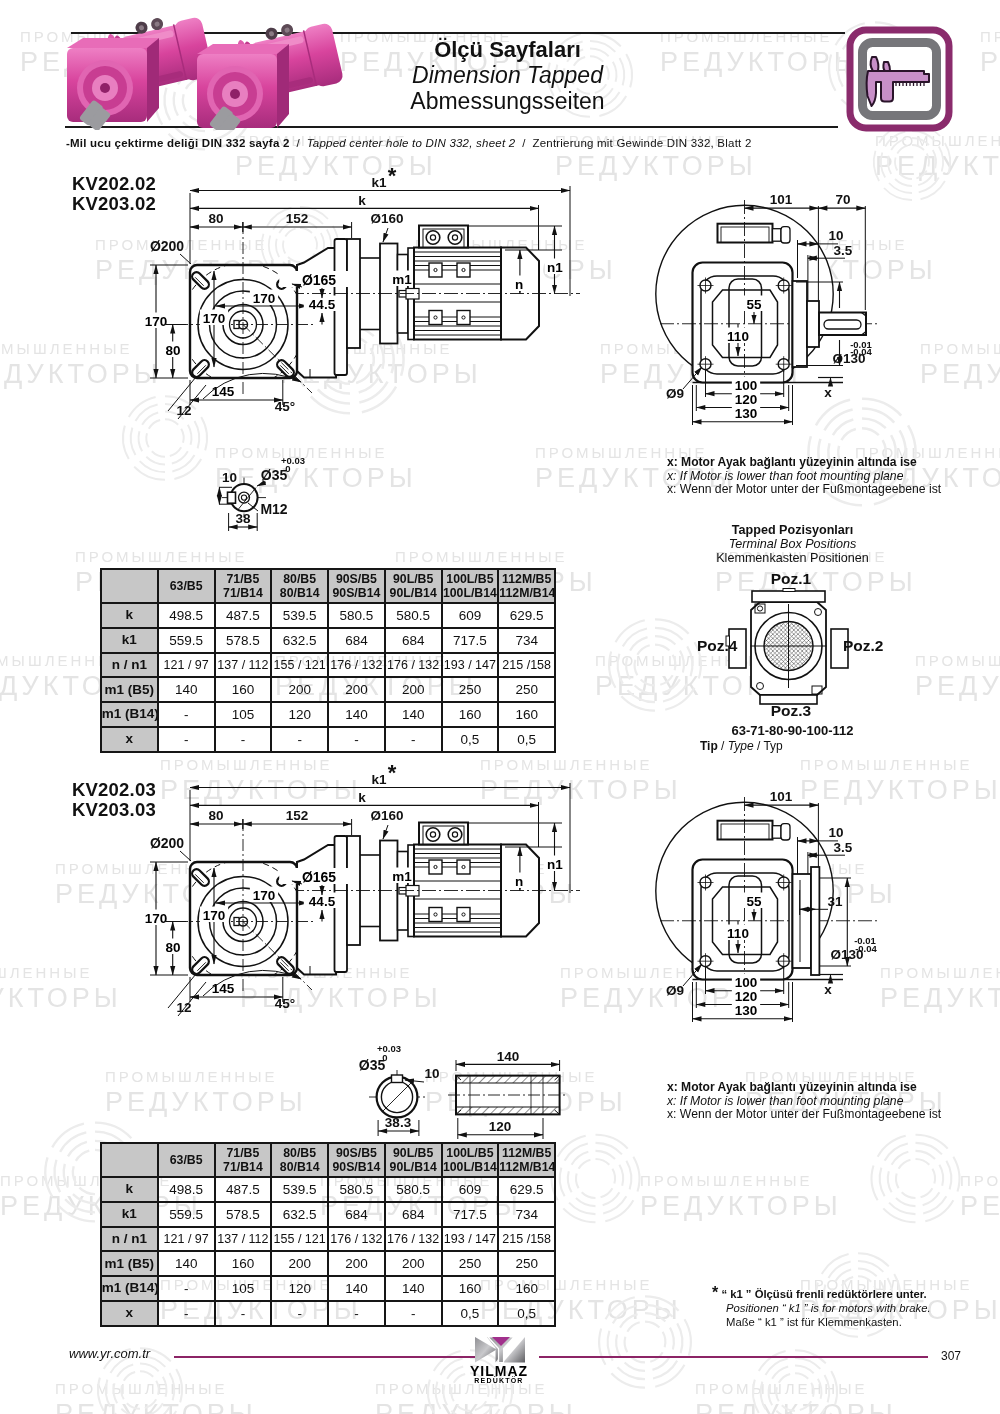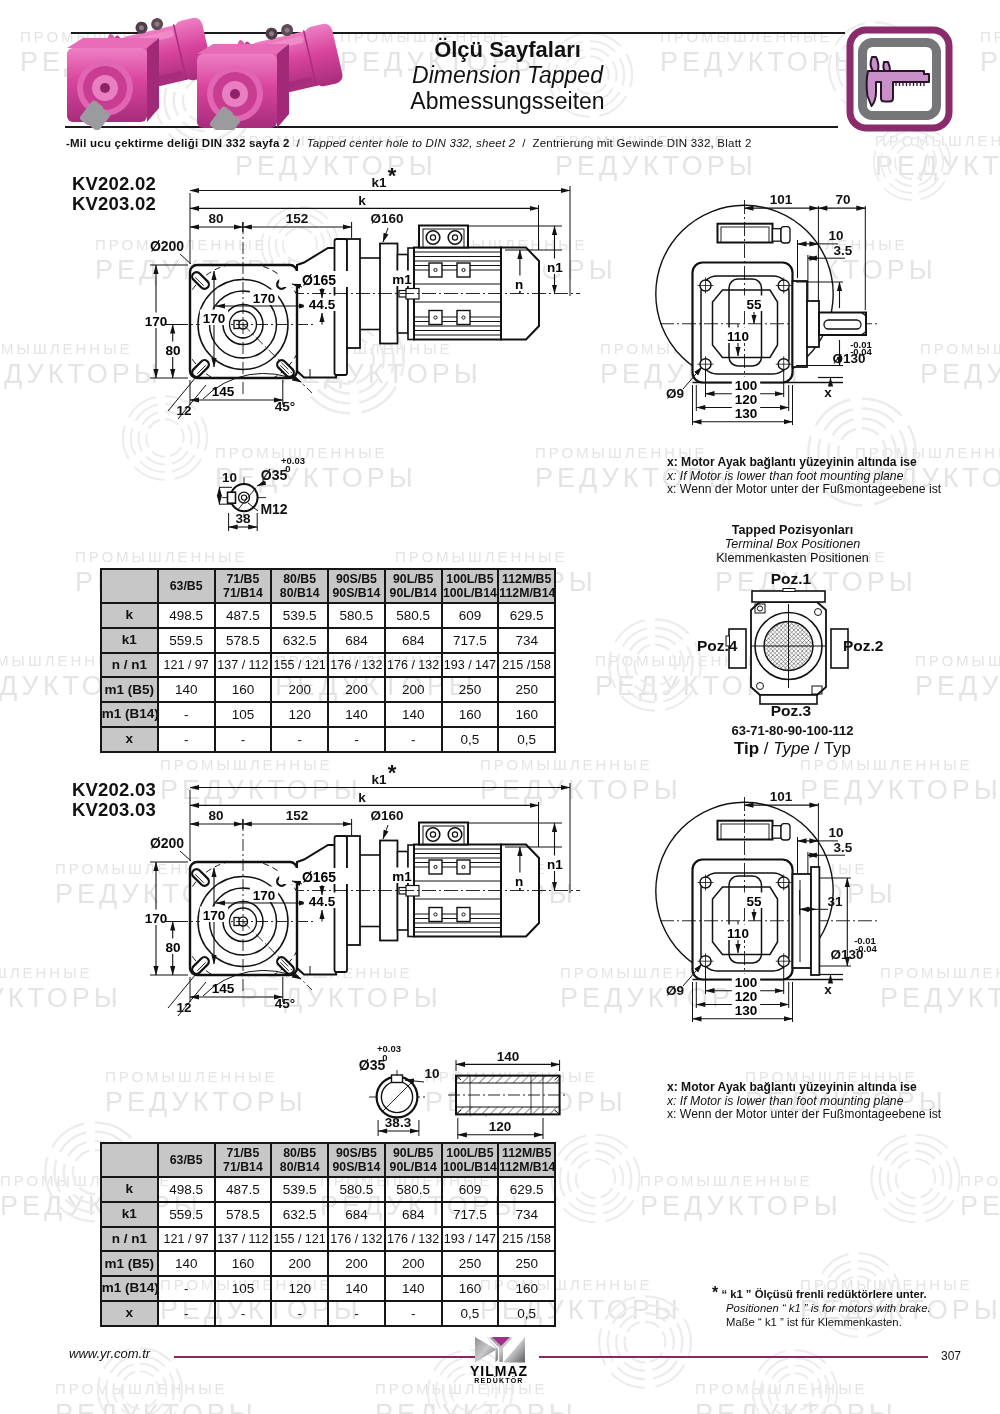--- a/index.html
+++ b/index.html
@@ -1473,27 +1473,27 @@
 <div class="note" style="left:667px;top:456px">
       <div style="font-weight:bold;font-size:12.1px">x: Motor Ayak bağlantı yüzeyinin altında ise</div>
       <div style="font-style:italic;margin-top:1px">x: If Motor is lower than foot mounting plane</div>
       <div style="margin-top:1px">x: Wenn der Motor unter der Fußmontageebene ist</div>
     </div>
 <div class="note" style="left:667px;top:1081px">
       <div style="font-weight:bold;font-size:12.1px">x: Motor Ayak bağlantı yüzeyinin altında ise</div>
       <div style="font-style:italic;margin-top:1px">x: If Motor is lower than foot mounting plane</div>
       <div style="margin-top:1px">x: Wenn der Motor unter der Fußmontageebene ist</div>
     </div>
-<div class="abs" style="left:660px;top:523px;width:265px;text-align:center;font-size:12.6px;line-height:14.2px"><b>Tapped Pozisyonları</b><br><i>Terminal Box Positionen</i><br>Klemmenkasten Positionen</div>
+<div class="abs" style="left:660px;top:523px;width:265px;text-align:center;font-size:12.6px;line-height:14.2px"><b>Tapped Pozisyonları</b><br><i>Terminal Box Positions</i><br>Klemmenkasten Positionen</div>
 <div class="abs" style="left:700px;top:570px;width:182px;text-align:center;font-weight:bold;font-size:15.5px">Poz.1</div>
 <div class="abs" style="left:843px;top:637px;font-weight:bold;font-size:15.5px">Poz.2</div>
 <div class="abs" style="left:700px;top:702px;width:182px;text-align:center;font-weight:bold;font-size:15.5px">Poz.3</div>
 <div class="abs" style="left:697px;top:637px;font-weight:bold;font-size:15.5px">Poz.4</div>
 <div class="abs" style="left:700px;top:723px;width:185px;text-align:center;font-weight:bold;font-size:13px">63-71-80-90-100-112</div>
-<div class="abs" style="left:700px;top:739px;width:185px;text-align:center;font-size:17px"><b>Tip</b> / <i>Type</i> / Typ</div>
+<div class="abs" style="left:700px;top:739px;width:185px;font-size:12px"><b>Tip</b> / <i>Type</i> / Typ</div>
 <table style="left:99.8px;top:568px;width:455px">
       <tbody>
         <tr style="height:34px">
           <td class="h" style="width:55px"></td>
           <td class="h" style="width:54.75px">63/B5</td>
           <td class="h" style="width:54.75px">71/B5<br>71/B14</td>
           <td class="h" style="width:54.75px">80/B5<br>80/B14</td>
           <td class="h" style="width:54.75px">90S/B5<br>90S/B14</td>
           <td class="h" style="width:54.75px">90L/B5<br>90L/B14</td>
           <td class="h" style="width:54.75px">100L/B5<br>100L/B14</td>

